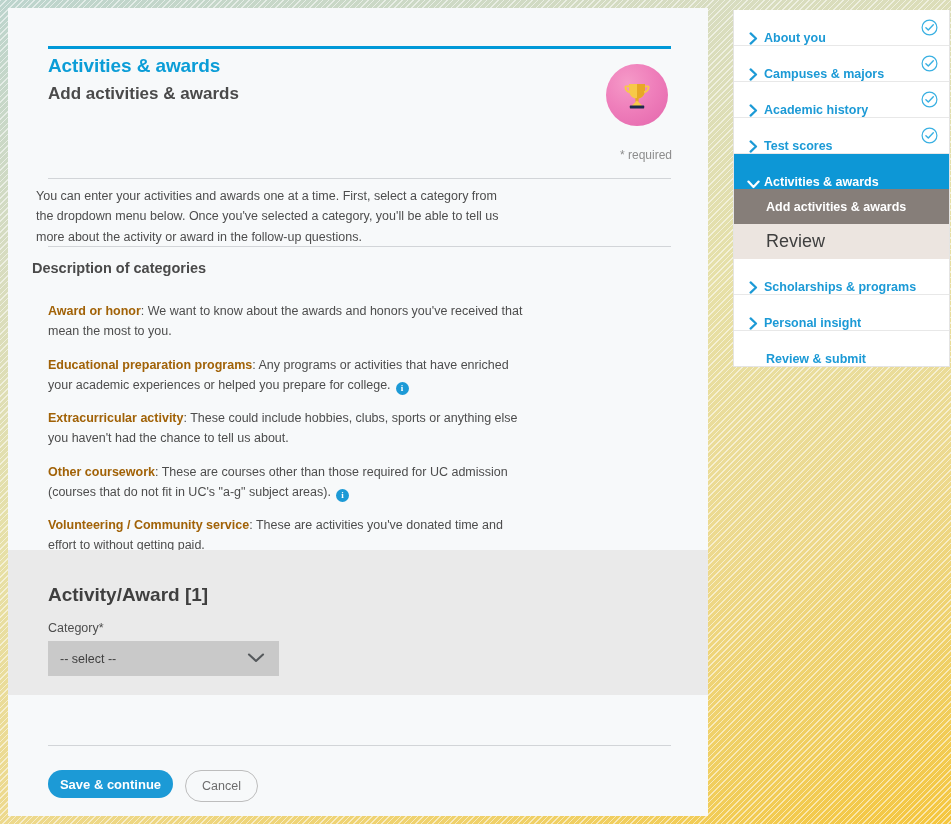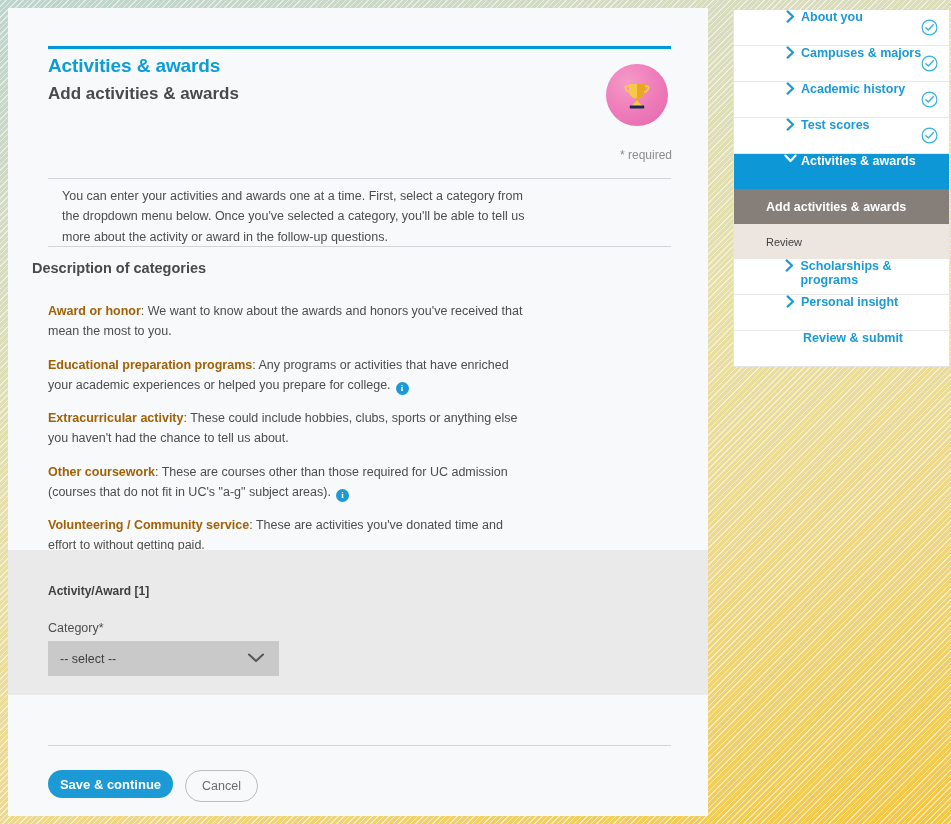--- a/index.html
+++ b/index.html
@@ -89,21 +89,21 @@
     border: 0;
     background: #d2d5d8;
     margin: 0;
   }
   hr.sep-1 { top: 170px; }
   hr.sep-2 { top: 238px; }
   hr.sep-3 { top: 737px; }
 
   .intro-text {
     position: absolute;
-    left: 54px; top: 178px;
+    left: 28px; top: 178px;
     width: 480px;
     color: #4d4d4d;
     font-size: 12.5px;
     line-height: 1.62;
   }
 
   .cat-heading {
     position: absolute;
     left: 24px; top: 252px;
     color: #4a4a4a;
@@ -143,21 +143,21 @@
   #form-panel {
     position: absolute;
     left: 0; top: 542px;
     width: 700px;
     height: 145px;
     background: #eaeaea;
   }
   .panel-title {
     position: absolute;
     left: 40px; top: 576px;
-    font-size: 12px;
+    font-size: 19px;
     font-weight: bold;
     color: #3f3f3f;
   }
   .field-label {
     position: absolute;
     left: 40px; top: 613px;
     font-size: 12.5px;
     color: #4d4d4d;
   }
   .select-box {
@@ -213,25 +213,24 @@
     left: 733px; top: 10px;
     width: 215px;
     background: #ffffff;
     border: 1px solid #e4e4e4;
     border-top: 0;
   }
   .nav-row {
     position: relative;
     height: 35px;
     display: flex;
-    align-items: flex-start;
+    align-items: flex-end;
     border-bottom: 1px solid #e8e8e8;
     background: #ffffff;
     cursor: pointer;
-    padding-left: 37px;
   }
   .nav-row:last-child { border-bottom: 0; }
   .nav-chev {
     width: 22px;
     margin-left: 8px;
     display: flex;
     align-items: center;
     justify-content: center;
   }
   .nav-label {
@@ -264,21 +263,21 @@
   .nav-sub.current .sub-label {
     color: #ffffff;
     font-weight: bold;
     font-size: 12.5px;
   }
   .nav-sub.plain {
     background: #ece5e0;
   }
   .nav-sub.plain .sub-label {
     color: #3f3f3f;
-    font-size: 11px;
+    font-size: 18px;
   }
   .sub-label { margin-left: 32px; }
 
   .nav-row.no-chev .nav-label { margin-left: 32px; }
 </style>
 </head>
 <body>
 
 <div id="page-bg"></div>
 

